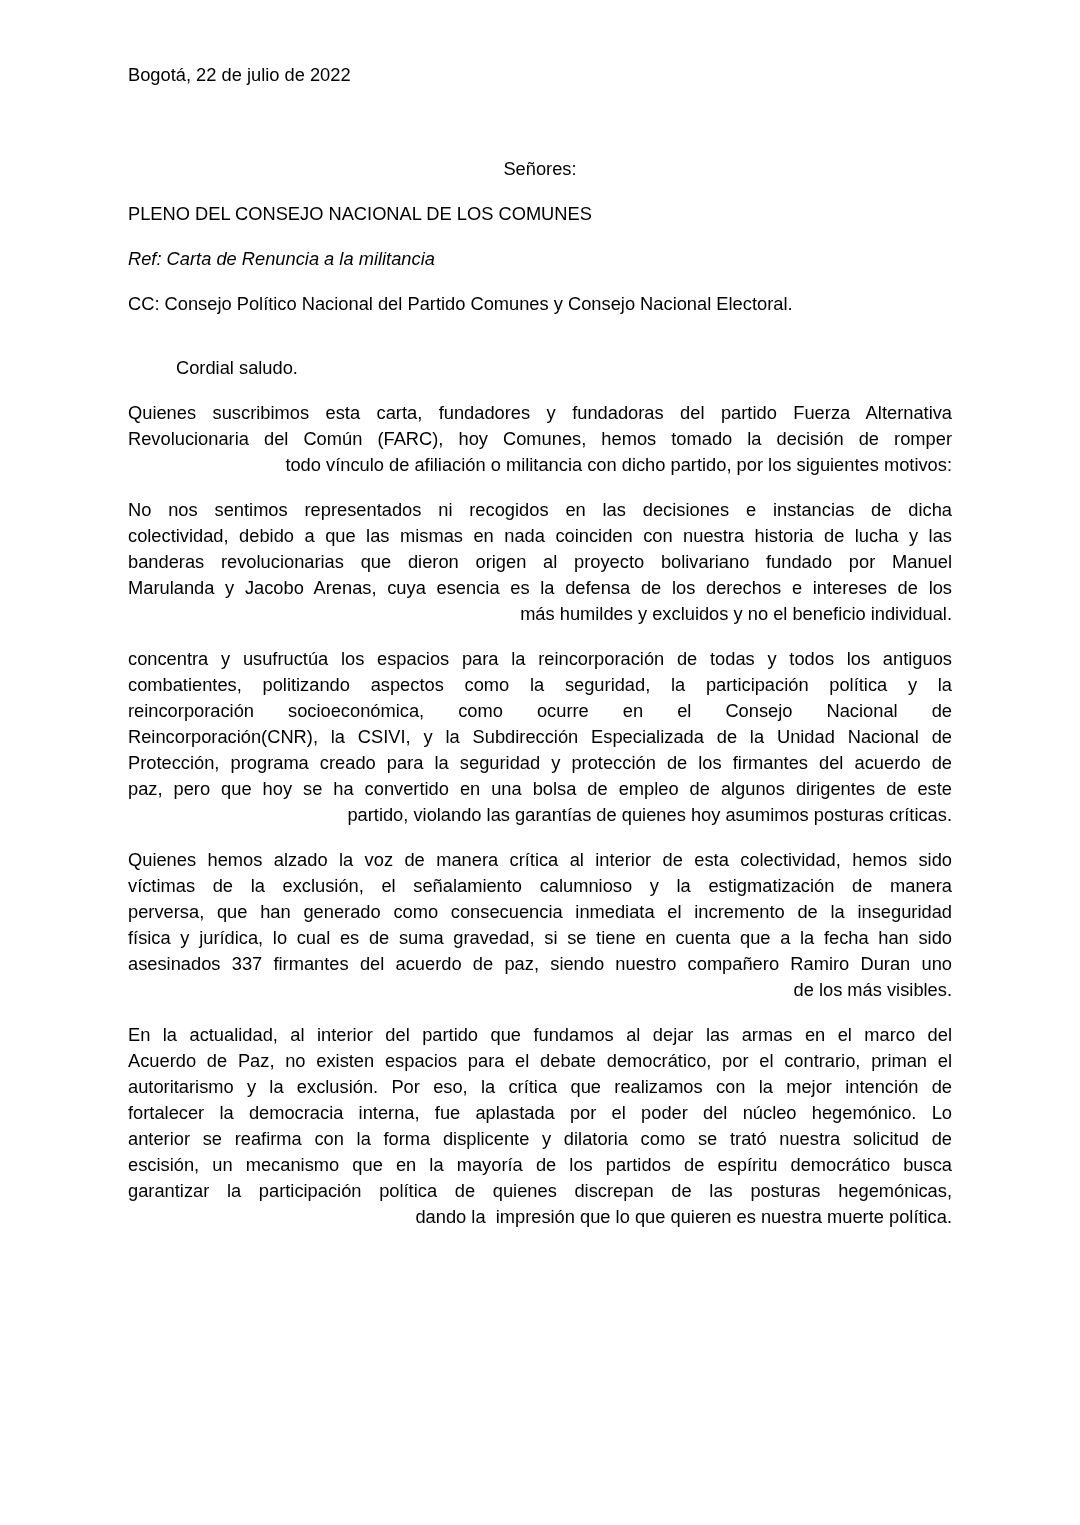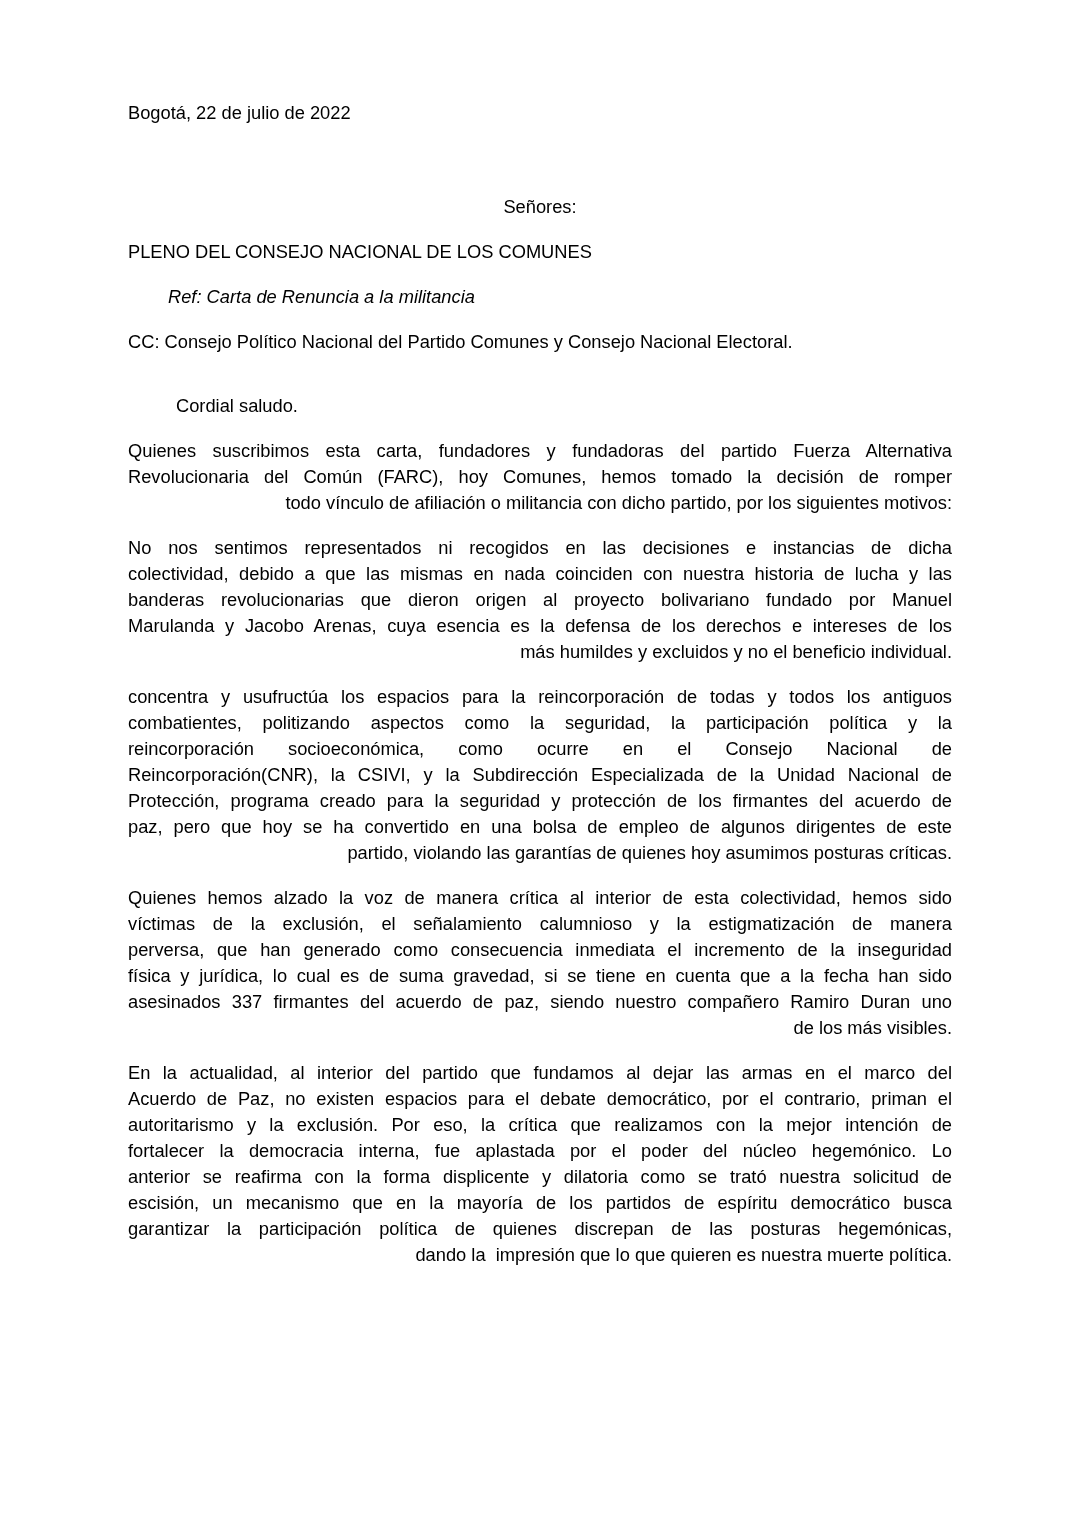--- a/index.html
+++ b/index.html
@@ -11,32 +11,32 @@
     width: 1080px;
     height: 1525px;
     overflow: hidden;
     font-family: "Liberation Sans", sans-serif;
     color: #000000;
   }
   .page {
     box-sizing: border-box;
     width: 1080px;
     height: 1525px;
-    padding: 100px 128px 0 128px;
+    padding: 62px 128px 0 128px;
     background: #ffffff;
   }
   .block, .line {
     font-size: 18.3px;
     line-height: 26px;
   }
   .para { margin-top: 19px; }
   .mt-68 { margin-top: 68px; text-align: center; }
   .mt-38 { margin-top: 38px; margin-left: 48px; }
   .addressee { font-weight: normal; }
-  .reference { font-style: italic; margin-left: 40px; }
+  .reference { font-style: italic; }
   
   .jline {
     text-align: justify;
     text-align-last: justify;
     text-justify: inter-word;
   }
   .lline {
     text-align: right;
     white-space: pre-wrap; 
   }

